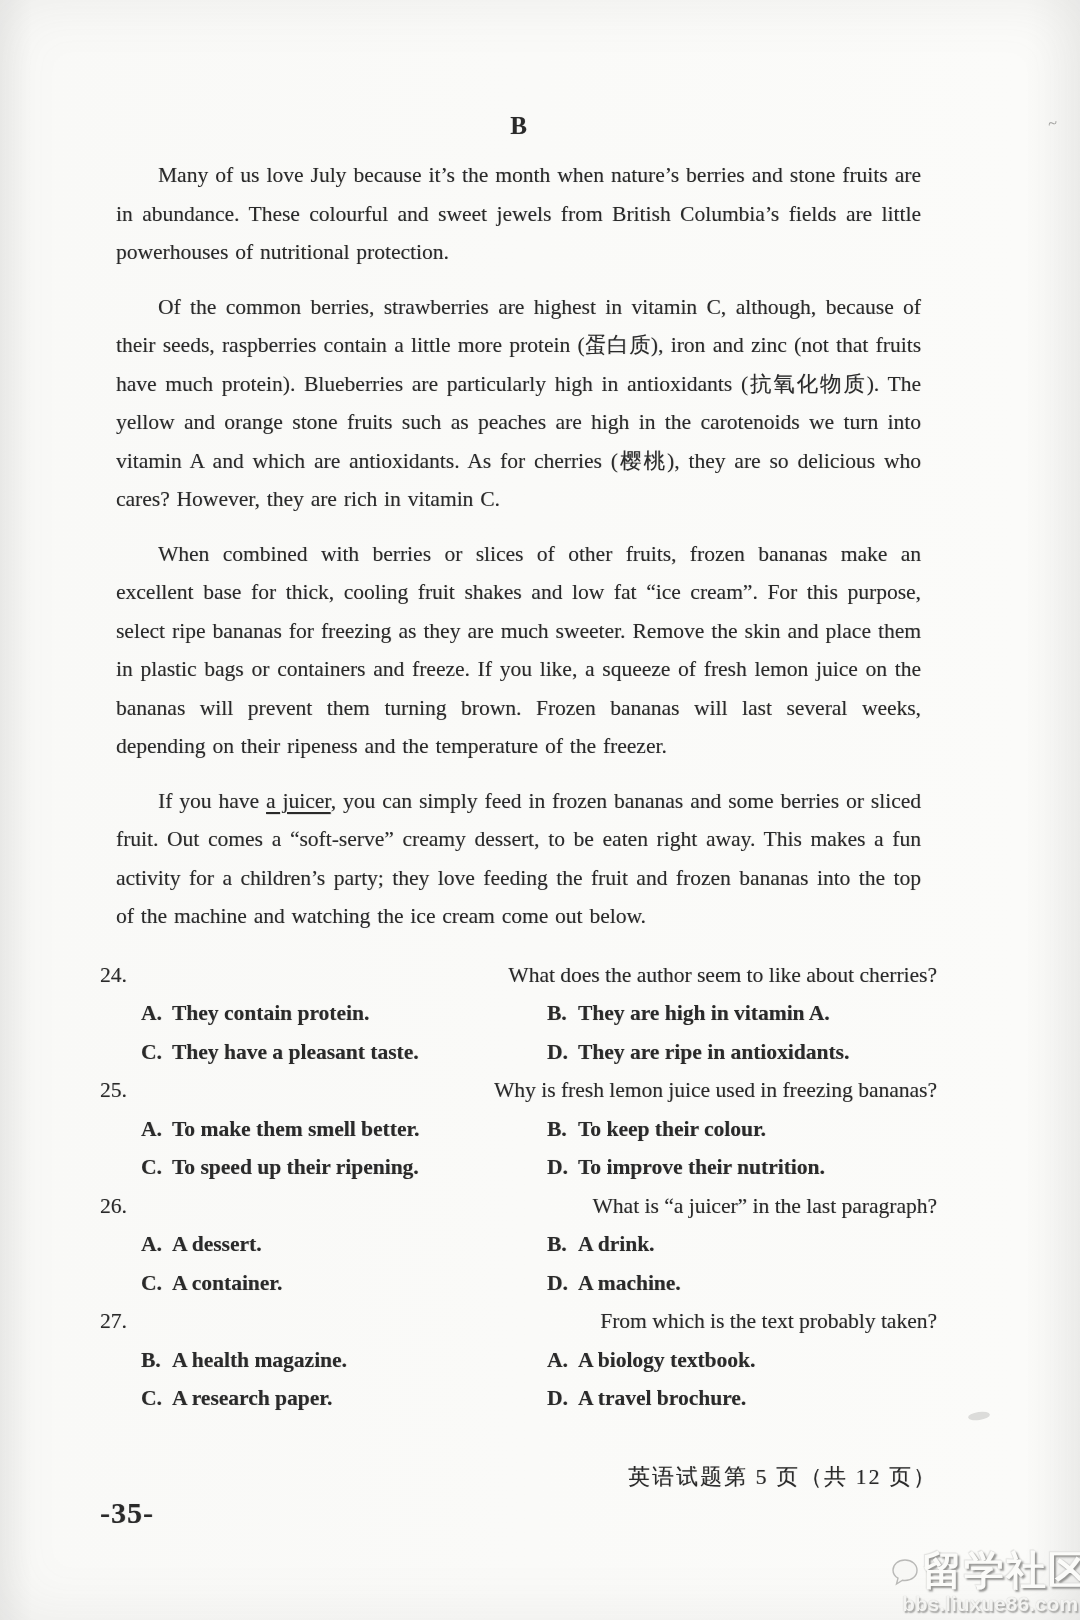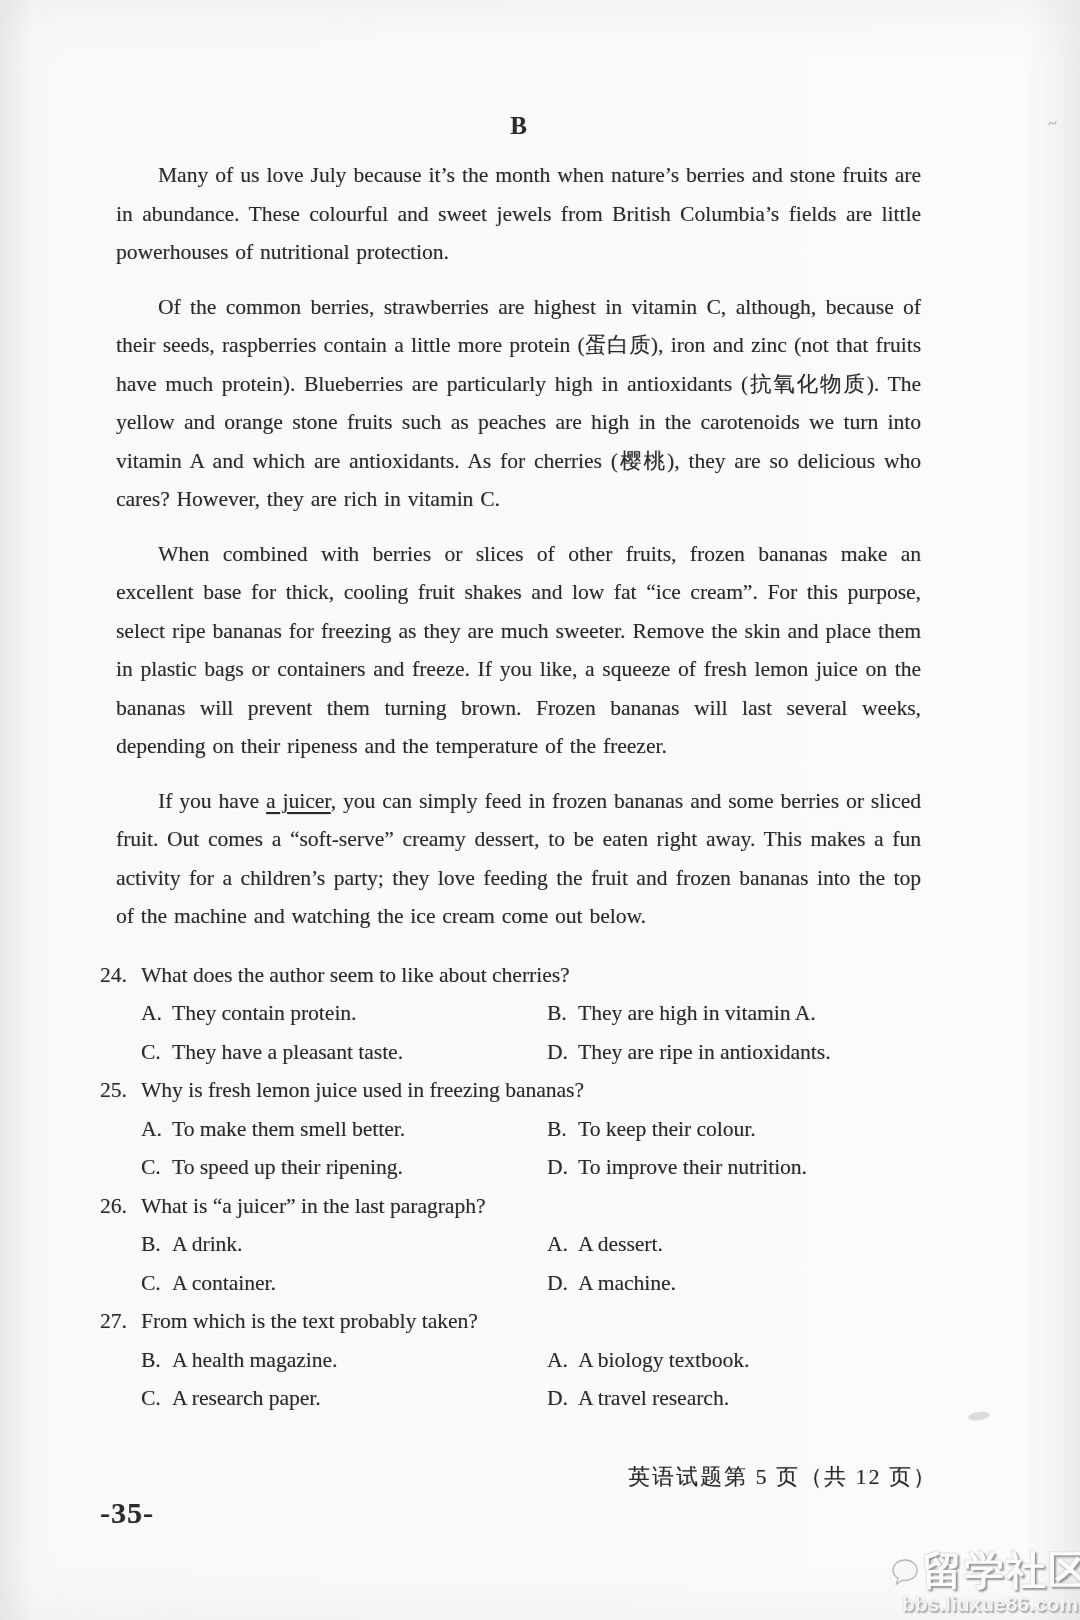--- a/index.html
+++ b/index.html
@@ -33,28 +33,28 @@
     text-align: justify;
     text-indent: 42px;
     word-spacing: 1.5px;
   }
   .underlined { text-decoration: underline; text-underline-offset: 4px; }
   .questions {
     margin-top: 20px;
     font-size: 21.5px;
     line-height: 38.5px;
   }
-  .qline { display: flex; }
+  .qline { display: flex; justify-content: space-between; }
   .qnum { flex: 0 0 41px; }
   .opts {
     display: grid;
     grid-template-columns: 406px auto;
     padding-left: 41px;
   }
-  .opt { white-space: nowrap; }
+  .opt { white-space: nowrap; font-weight: bold; }
   .olabel { display: inline-block; min-width: 24px; margin-right: 7px; }
   .page-footer {
     text-align: right;
     margin-top: 44px;
     font-size: 22px;
     letter-spacing: 2px;
   }
   .page-number {
     text-align: left;
     margin-top: 4px;
@@ -145,37 +145,37 @@
           <span class="opt"><span class="olabel">D.</span><span>To improve their nutrition.</span></span>
         </div>
       </div>
 
       <div>
         <div class="qline">
           <span class="qnum">26.</span>
           <span class="qtext">What is “a juicer” in the last paragraph?</span>
         </div>
         <div class="opts">
+          <span class="opt"><span class="olabel">A.</span><span>A dessert.</span></span>
           <span class="opt"><span class="olabel">B.</span><span>A drink.</span></span>
-          <span class="opt"><span class="olabel">A.</span><span>A dessert.</span></span>
           <span class="opt"><span class="olabel">C.</span><span>A container.</span></span>
           <span class="opt"><span class="olabel">D.</span><span>A machine.</span></span>
         </div>
       </div>
 
       <div>
         <div class="qline">
           <span class="qnum">27.</span>
           <span class="qtext">From which is the text probably taken?</span>
         </div>
         <div class="opts">
           <span class="opt"><span class="olabel">B.</span><span>A health magazine.</span></span>
           <span class="opt"><span class="olabel">A.</span><span>A biology textbook.</span></span>
           <span class="opt"><span class="olabel">C.</span><span>A research paper.</span></span>
-          <span class="opt"><span class="olabel">D.</span><span>A travel research.</span></span>
+          <span class="opt"><span class="olabel">D.</span><span>A travel brochure.</span></span>
         </div>
       </div>
 
     </div>
 
     <div class="page-footer">英语试题第 5 页（共 12 页）</div>
     <div class="page-number">-35-</div>
   </div>
 
   <div class="footer-smudge"></div>

